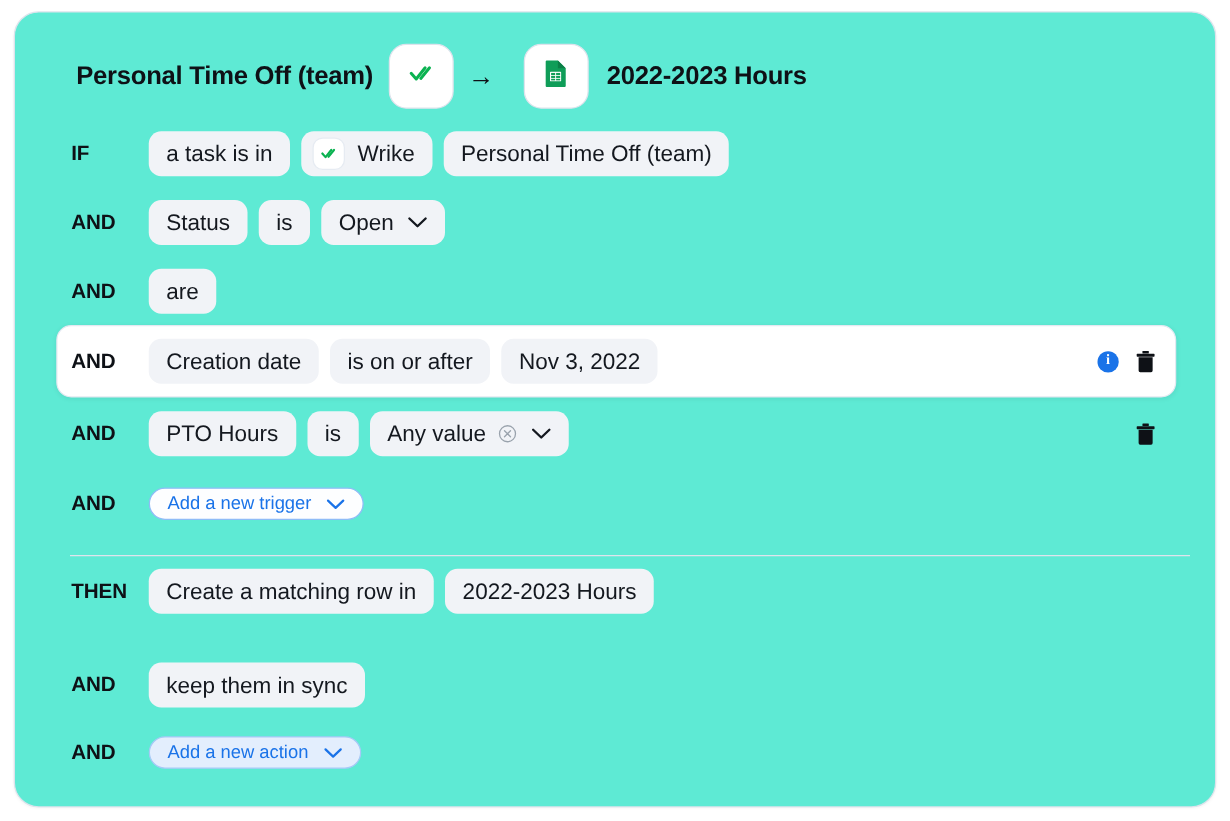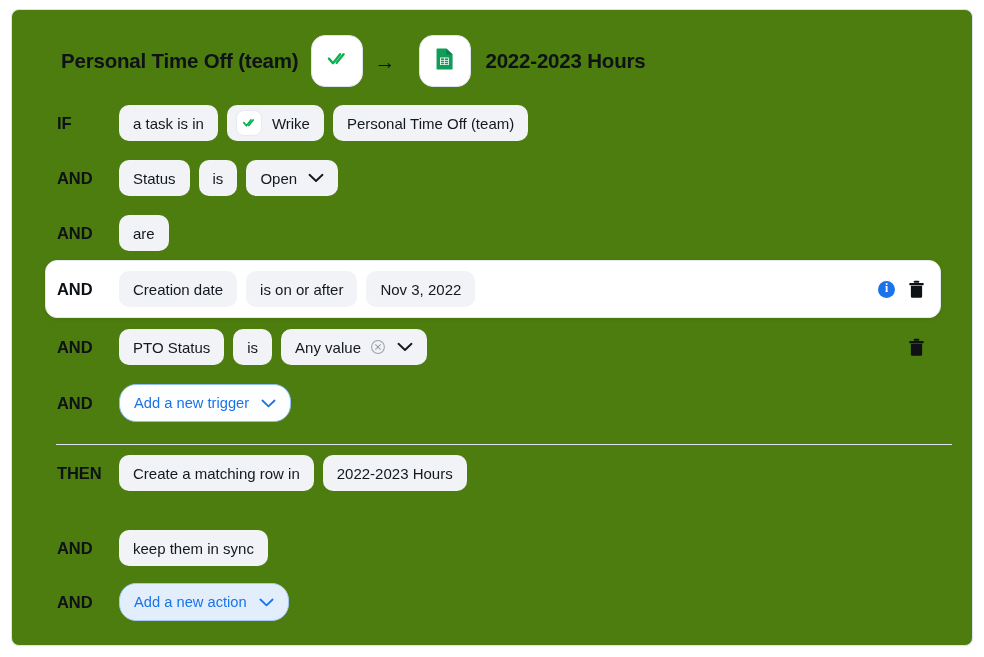--- a/index.html
+++ b/index.html
@@ -11,23 +11,23 @@
     font-family: "Liberation Sans", sans-serif;
     overflow: hidden;
   }
 
   .card {
     position: absolute;
     left: 11px;
     top: 9px;
     width: 962px;
     height: 637px;
-    background: #4d7c0f;
+    background: #5eead4;
     border: 1px solid #dde3ec;
-    border-radius: 8px;
+    border-radius: 20px;
     box-shadow: 0 1px 2px rgba(16,24,40,0.03);
   }
 
   
   .header {
     position: absolute;
     left: 49px;
     top: 22px;
     display: flex;
     align-items: center;
@@ -97,21 +97,21 @@
     flex: 0 0 auto;
   }
 
   .chip {
     background: #f1f3f7;
     border-radius: 10px;
     height: 36px;
     display: inline-flex;
     align-items: center;
     padding: 0 14px;
-    font-size: 15px;
+    font-size: 18px;
     color: #14181f;
     margin-right: 9px;
     white-space: nowrap;
   }
   .chip.with-icon { padding-left: 9px; }
   .chip .chip-label { line-height: 1; }
 
   .chevron {
     margin-left: 11px;
     display: inline-flex;
@@ -119,21 +119,21 @@
   }
 
   .clear-x {
     margin-left: 9px;
     display: inline-flex;
     align-items: center;
   }
 
   
   .add-btn {
-    height: 38px;
+    height: 26px;
     border-radius: 17px;
     border: 1px solid #8fbcf7;
     display: inline-flex;
     align-items: center;
     padding: 0 14px;
     font-size: 14.7px;
     color: #1a73e8;
     background: #fdfeff;
     white-space: nowrap;
     cursor: pointer;
@@ -286,21 +286,21 @@
               <rect x="7" y="0.8" width="6" height="2.4" rx="0.5" fill="#0e1116"></rect>
               <rect x="1.6" y="3.4" width="16.8" height="2.7" rx="0.6" fill="#0e1116"></rect>
               <path d="M3.4 6.6 h13.2 v12.6 a1.5 1.5 0 0 1 -1.5 1.5 H4.9 a1.5 1.5 0 0 1 -1.5 -1.5 z" fill="#0e1116"></path>
             </svg>
           </span>
         </span>
       </div>
       <div class="row" style="top:314px">
         <span class="kw">AND</span>
         <span class="chip">
-          <span class="chip-label">PTO Status</span>
+          <span class="chip-label">PTO Hours</span>
         </span>
         <span class="chip">
           <span class="chip-label">is</span>
         </span>
         <span class="chip">
           <span class="chip-label">Any value</span>
           <span class="clear-x">
             <svg width="16" height="16" viewBox="0 0 20 20" aria-hidden="true">
               <circle cx="10" cy="10" r="8" fill="none" stroke="#9aa3ad" stroke-width="1.3"></circle>
               <path d="M7 7 L13 13 M13 7 L7 13" stroke="#9aa3ad" stroke-width="1.3" stroke-linecap="round"></path>

